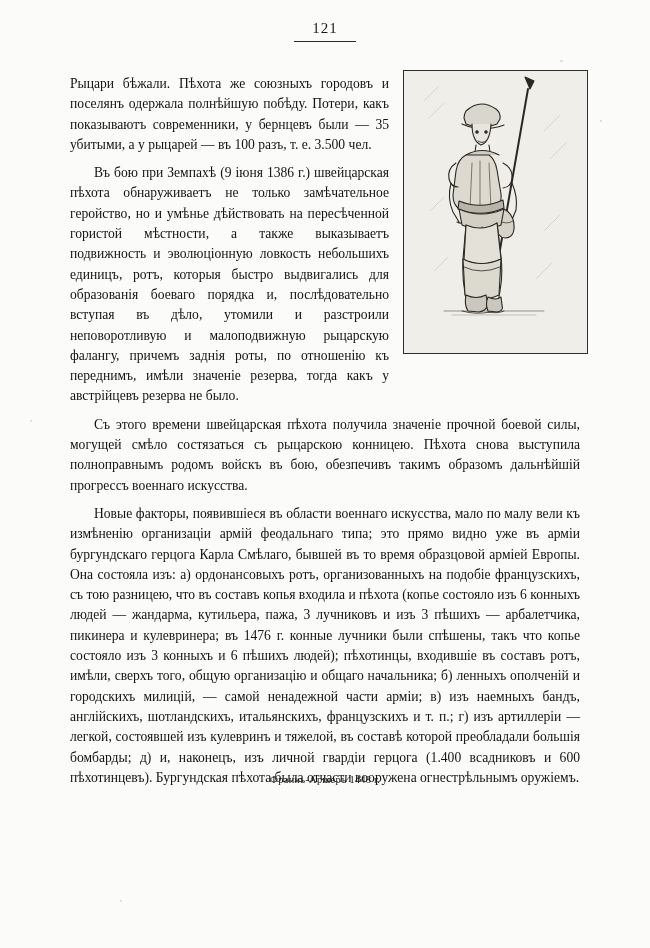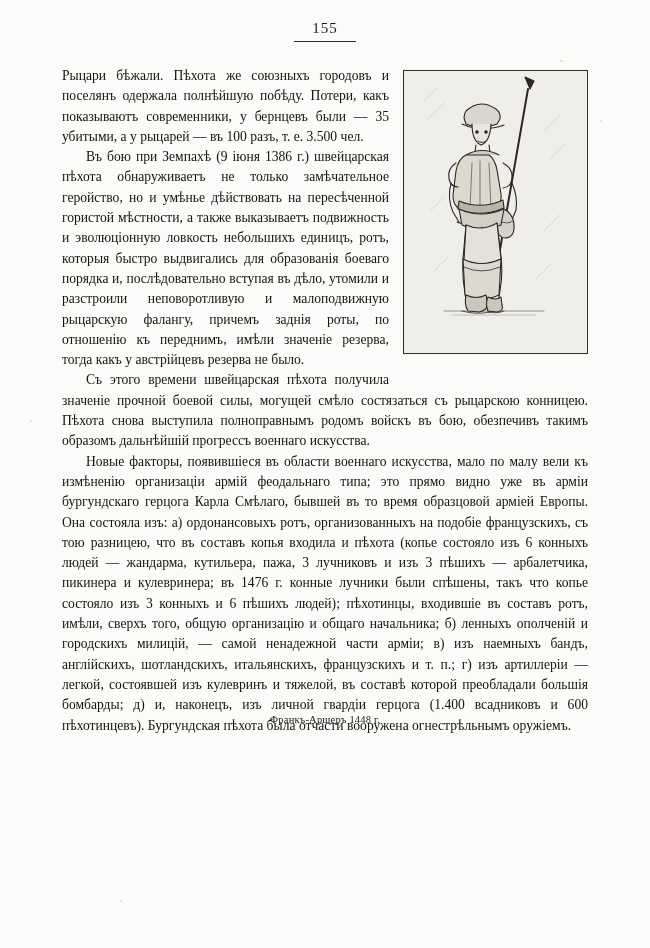--- a/index.html
+++ b/index.html
@@ -45,21 +45,21 @@
     top: 66px;
     left: 62px;
     width: 526px;
     font-size: 13.6px;
     line-height: 20.3px;
     text-align: justify;
     text-justify: inter-word;
     color: #15120f;
   }
   p {
-    margin: 0;
+    margin: 8px;
     text-indent: 24px;
   }
   p.noindent {
     text-indent: 0;
   }
   .it {
   }
   .figure {
     float: right;
     width: 185px;
@@ -96,21 +96,21 @@
     border-radius: 50%;
     opacity: 0.55;
   }
 </style>
 </head>
 <body>
 
 <div class="page">
 
   <div class="page-number-block">
-    <div class="page-number">155</div>
+    <div class="page-number">121</div>
     <div class="rule"></div>
   </div>
 
   <div class="body-text">
 
     <div class="figure">
       <div class="figure-frame">
         <svg class="fig-svg" width="183" height="262" viewBox="0 0 183 262">
           <rect x="0" y="0" width="183" height="262" fill="#efeee8"></rect>
           <g stroke="#2a2724" stroke-width="1.1" fill="none" stroke-linecap="round" stroke-linejoin="round">

